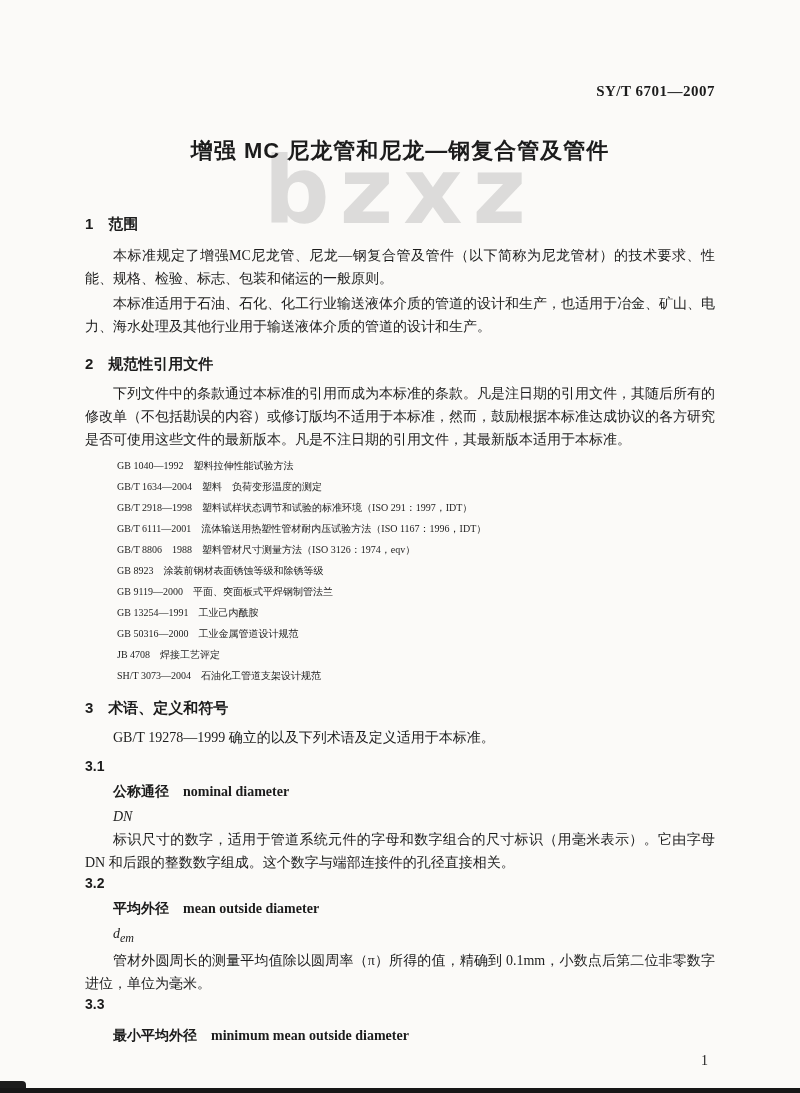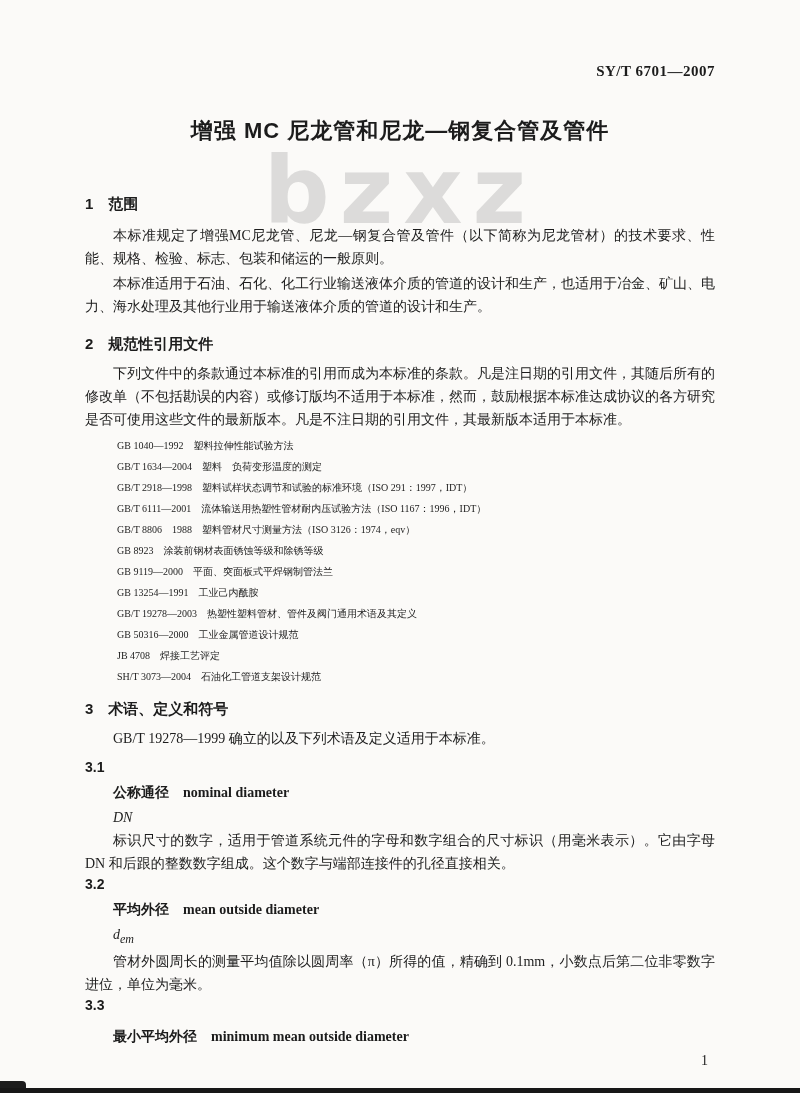--- a/index.html
+++ b/index.html
@@ -8,21 +8,21 @@
     position:relative;
     width:800px; height:1093px;
     margin:0 auto;
     background:#fbfaf8;
     color:#1c1c1c;
     font-family:"Liberation Serif", serif;
     overflow:hidden;
   }
   .content {
     position:relative; z-index:1;
-    padding:62px 85px 0 85px;
+    padding:82px 85px 0 85px;
   }
   .watermark {
     position:absolute; z-index:0;
     top:138px; left:0; width:100%;
     text-align:center;
     font-family:"DejaVu Sans", sans-serif;
     font-size:92px; font-weight:600;
     letter-spacing:10px;
     color:rgba(140,140,140,0.28);
     user-select:none;
@@ -121,21 +121,20 @@
     <p class="body-text intro">下列文件中的条款通过本标准的引用而成为本标准的条款。凡是注日期的引用文件，其随后所有的修改单（不包括勘误的内容）或修订版均不适用于本标准，然而，鼓励根据本标准达成协议的各方研究是否可使用这些文件的最新版本。凡是不注日期的引用文件，其最新版本适用于本标准。</p>
     <ul class="refs">
       <li>GB 1040—1992　塑料拉伸性能试验方法</li>
       <li>GB/T 1634—2004　塑料　负荷变形温度的测定</li>
       <li>GB/T 2918—1998　塑料试样状态调节和试验的标准环境（ISO 291：1997，IDT）</li>
       <li>GB/T 6111—2001　流体输送用热塑性管材耐内压试验方法（ISO 1167：1996，IDT）</li>
       <li>GB/T 8806　1988　塑料管材尺寸测量方法（ISO 3126：1974，eqv）</li>
       <li>GB 8923　涂装前钢材表面锈蚀等级和除锈等级</li>
       <li>GB 9119—2000　平面、突面板式平焊钢制管法兰</li>
       <li>GB 13254—1991　工业己内酰胺</li>
-      <li>GB/T 19278—2003　热塑性塑料管材、管件及阀门通用术语及其定义</li>
       <li>GB 50316—2000　工业金属管道设计规范</li>
       <li>JB 4708　焊接工艺评定</li>
       <li>SH/T 3073—2004　石油化工管道支架设计规范</li>
     </ul>
 
     <h2 class="sec-head s3">3　术语、定义和符号</h2>
     <p class="body-text intro">GB/T 19278—1999 确立的以及下列术语及定义适用于本标准。</p>
 
     <div class="sub-num first">3.1</div>
     <div class="term-line">

